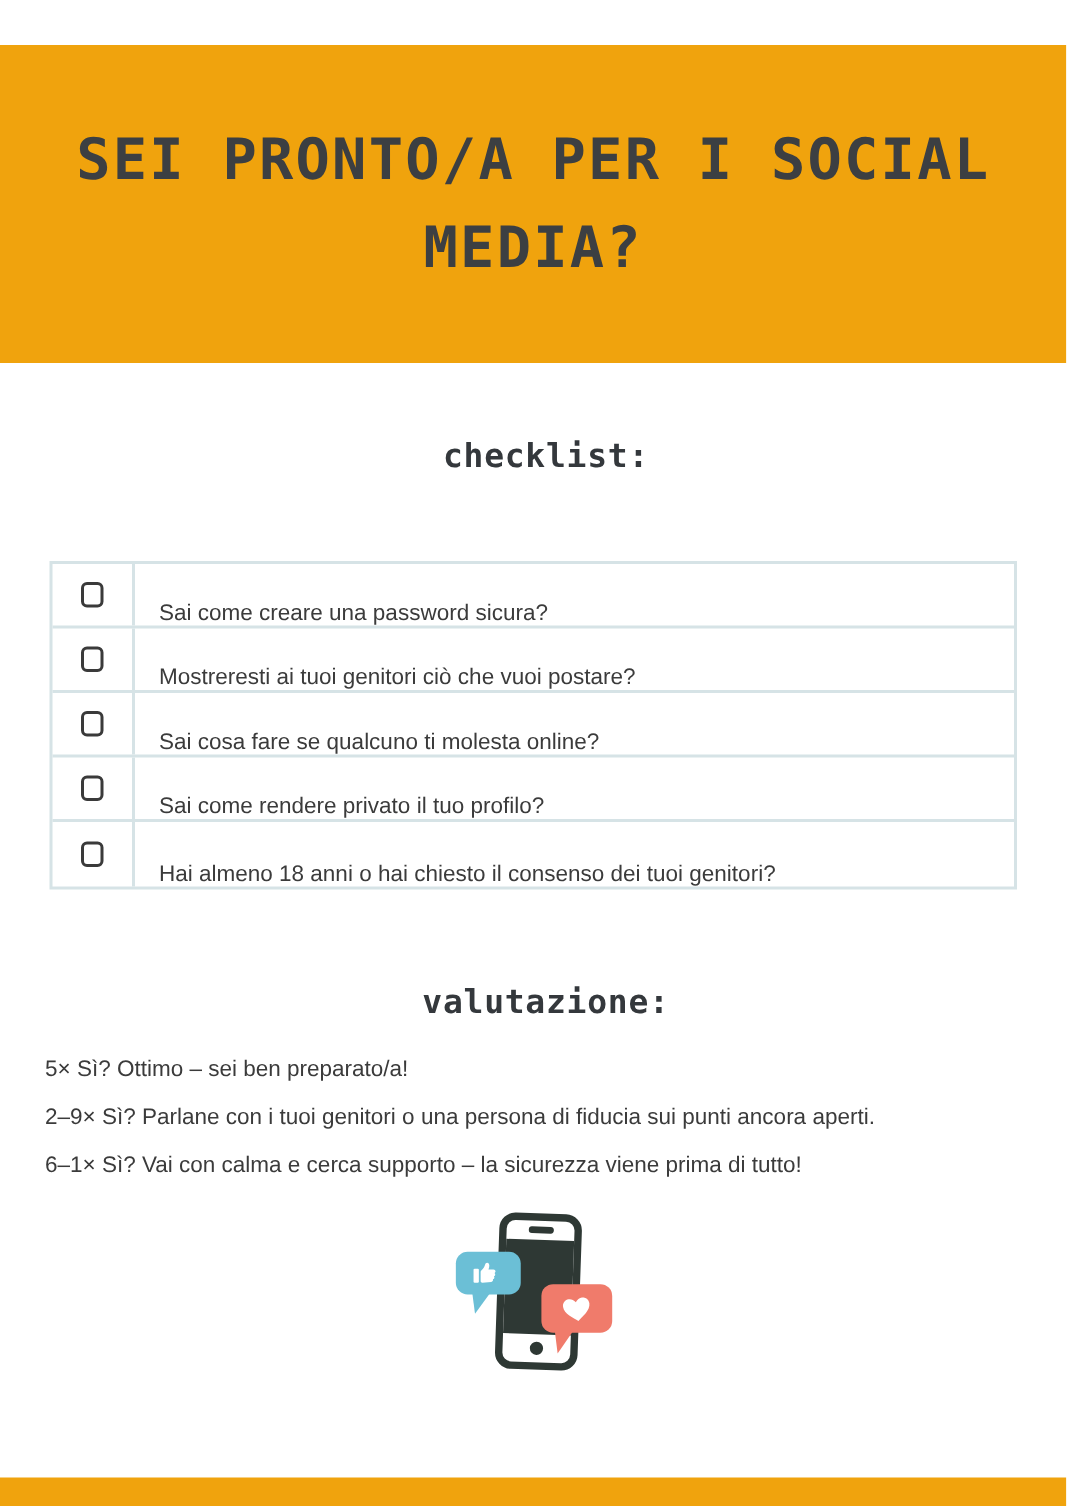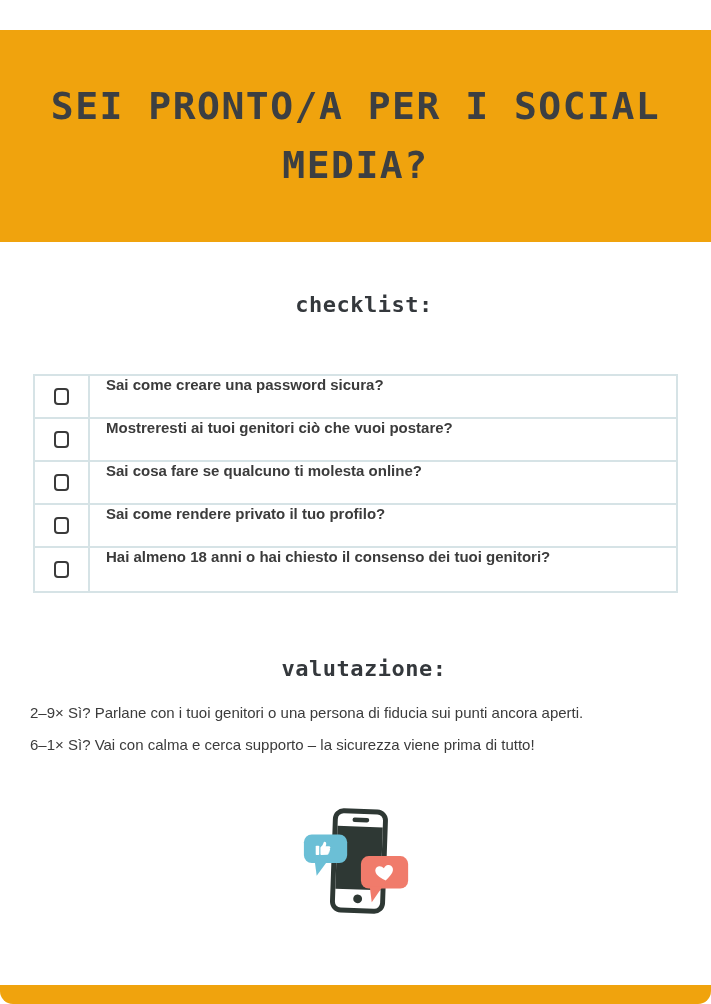--- a/index.html
+++ b/index.html
@@ -7,37 +7,37 @@
     --text-dark:#3B3E42;
     --table-border:#D6E3E6;
     --checkbox-border:#3A3A3A;
     --phone-dark:#2E3834;
     --bubble-blue:#6BBFD6;
     --bubble-salmon:#F07B6B;
   }
   *{margin:0;padding:0;box-sizing:border-box;}
   html,body{background:#ffffff;}
   body{font-family:"Liberation Sans",sans-serif;color:var(--text-dark);}
-  .page{position:relative;width:711px;height:1004px;margin:0 auto;background:#ffffff;overflow:hidden;border-radius:13px;}
+  .page{position:relative;width:711px;height:1004px;margin:0 auto;background:#ffffff;overflow:hidden;}
 
   .header-band{position:absolute;left:0;top:30px;width:711px;height:212px;
     background:var(--accent-orange);display:flex;align-items:center;justify-content:center;}
   .page-title{font-family:"DejaVu Sans Mono",monospace;font-weight:700;
     font-size:38px;line-height:59px;letter-spacing:1.5px;text-align:center;
     max-width:640px;color:#3C3F42;}
 
   .section-heading{position:absolute;left:0;width:711px;text-align:center;
     font-family:"DejaVu Sans Mono",monospace;font-weight:700;font-size:22px;
     letter-spacing:0.5px;color:#34383C;padding-left:17px;}
   .heading-checklist{top:292px;}
   .heading-evaluation{top:656px;}
 
   .checklist-table{position:absolute;left:33px;top:374px;width:645px;
     border:2px solid var(--table-border);background:#ffffff;}
-  .checklist-row{display:flex;align-items:flex-start;height:43px;border-bottom:2px solid var(--table-border);font-weight:bold;}
+  .checklist-row{display:flex;align-items:flex-end;height:43px;border-bottom:2px solid var(--table-border);}
   .checklist-row:last-child{border-bottom:none;}
   .checkbox-cell{width:55px;height:100%;flex:0 0 55px;border-right:2px solid var(--table-border);
     display:flex;align-items:center;justify-content:center;}
   .checkbox{width:15px;height:17px;border:2px solid var(--checkbox-border);border-radius:4px;
     background:#ffffff;cursor:pointer;}
   .item-cell{flex:1;padding-left:16px;font-size:15px;color:#3B3B3B;}
 
   .evaluation-lines{position:absolute;left:30px;top:705px;width:650px;}
   .evaluation-line{font-size:15px;color:#3B3B3B;line-height:16px;margin-bottom:16px;}
 
@@ -87,20 +87,21 @@
       <div class="checkbox-cell">
         <div class="checkbox"></div>
       </div>
       <div class="item-cell">Hai almeno 18 anni o hai chiesto il consenso dei tuoi genitori?</div>
     </div>
   </div>
 
   <h2 class="section-heading heading-evaluation">valutazione:</h2>
 
   <div class="evaluation-lines">
+    <p class="evaluation-line">5× Sì? Ottimo – sei ben preparato/a!</p>
     <p class="evaluation-line">2–9× Sì? Parlane con i tuoi genitori o una persona di fiducia sui punti ancora aperti.</p>
     <p class="evaluation-line">6–1× Sì? Vai con calma e cerca supporto – la sicurezza viene prima di tutto!</p>
   </div>
 
   <div class="illustration">
     <svg viewBox="0 0 120 112" xmlns="http://www.w3.org/2000/svg">
 
       <g transform="rotate(2 62 55)">
         <rect x="34" y="2" width="56" height="106" rx="11" fill="var(--phone-dark)"></rect>
         <rect x="39" y="7" width="46" height="96" rx="6" fill="#ffffff"></rect>

